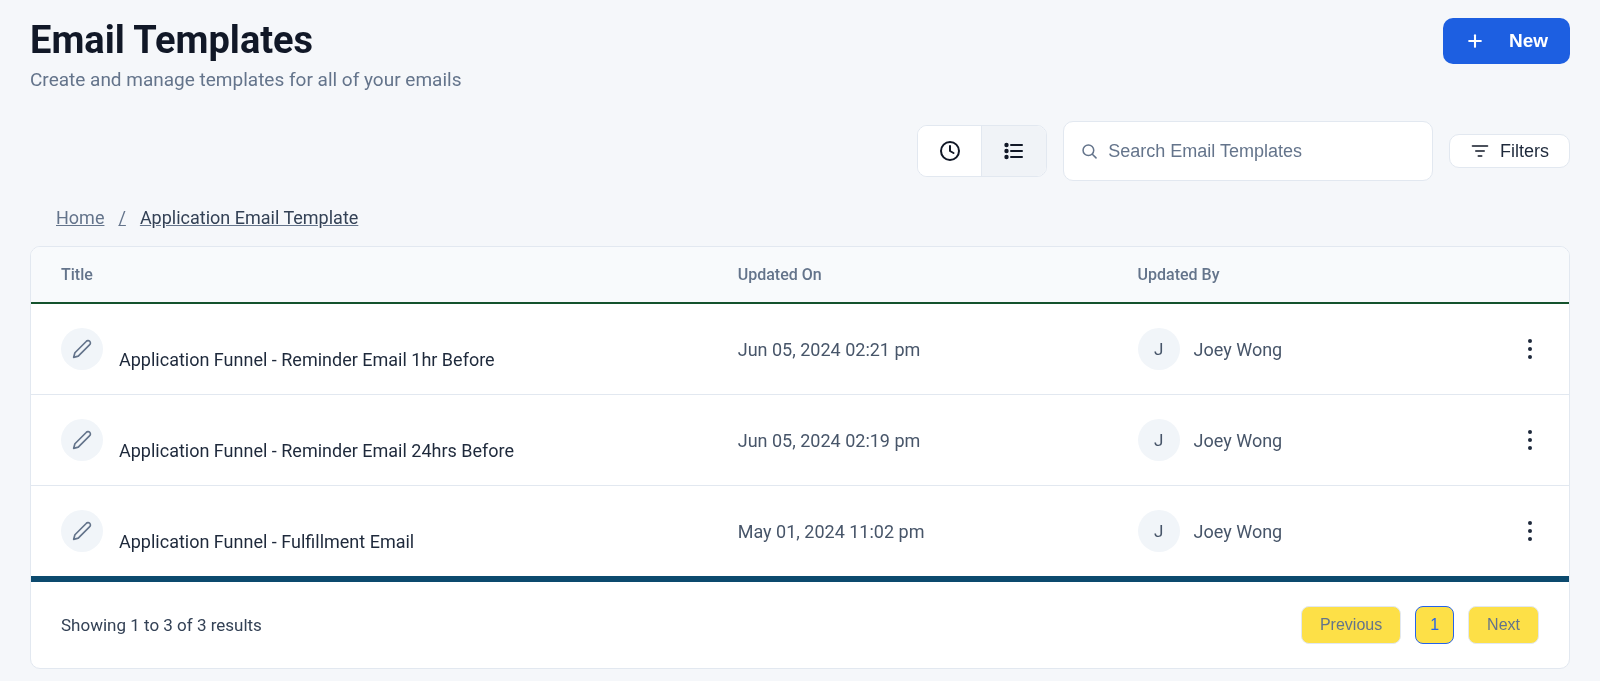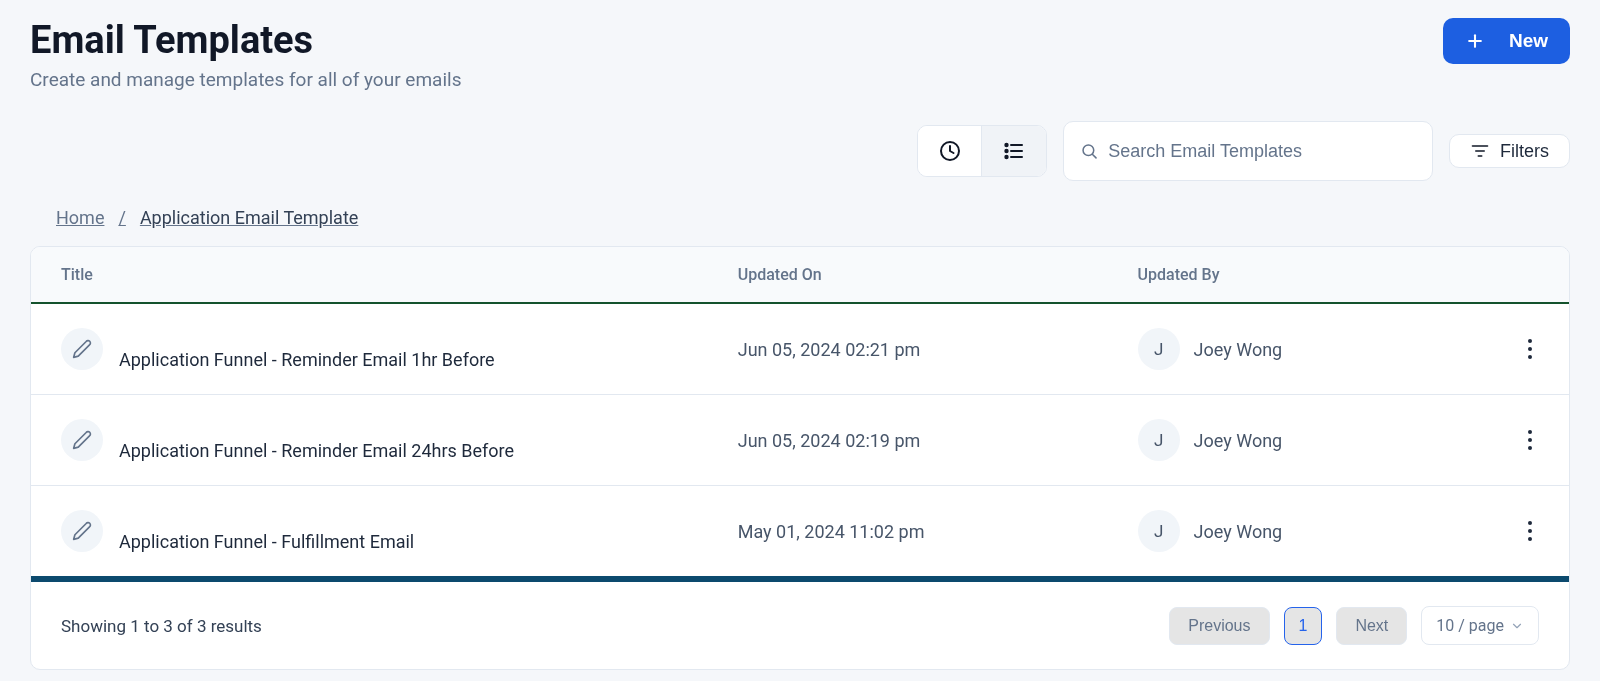--- a/index.html
+++ b/index.html
@@ -216,21 +216,21 @@
       font-size: 17px;
       color: #334155;
     }
     .pagination {
       display: flex;
       align-items: center;
       gap: 14px;
     }
     .pagination button, .pagination select {
       border: 1px solid #e2e8f0;
-      background: #e5e5e5;
+      background: #fde047;
       border-radius: 8px;
       padding: 9px 18px;
       font-size: 16px;
       color: #64748b;
       cursor: pointer;
     }
     .pagination .page-num {
       border: 1px solid #2563eb;
       color: #2563eb;
       padding: 9px 14px;
@@ -408,23 +408,17 @@
               </button></td>
           </tr>
         </tbody>
     </table>
     <div class="footer">
       <div>Showing 1 to 3 of 3 results</div>
       <div class="pagination">
         <button>Previous</button>
         <button class="page-num">1</button>
         <button>Next</button>
-        <div class="page-select">
-          <span>10 / page</span>
-          <svg width="14" height="14" viewBox="0 0 24 24" fill="none" stroke="#94a3b8" stroke-width="2" stroke-linecap="round" stroke-linejoin="round">
-              <polyline points="6 9 12 15 18 9"></polyline>
-            </svg>
-        </div>
       </div>
     </div>
   </div>
 
 </div>
 
 </body></html>

